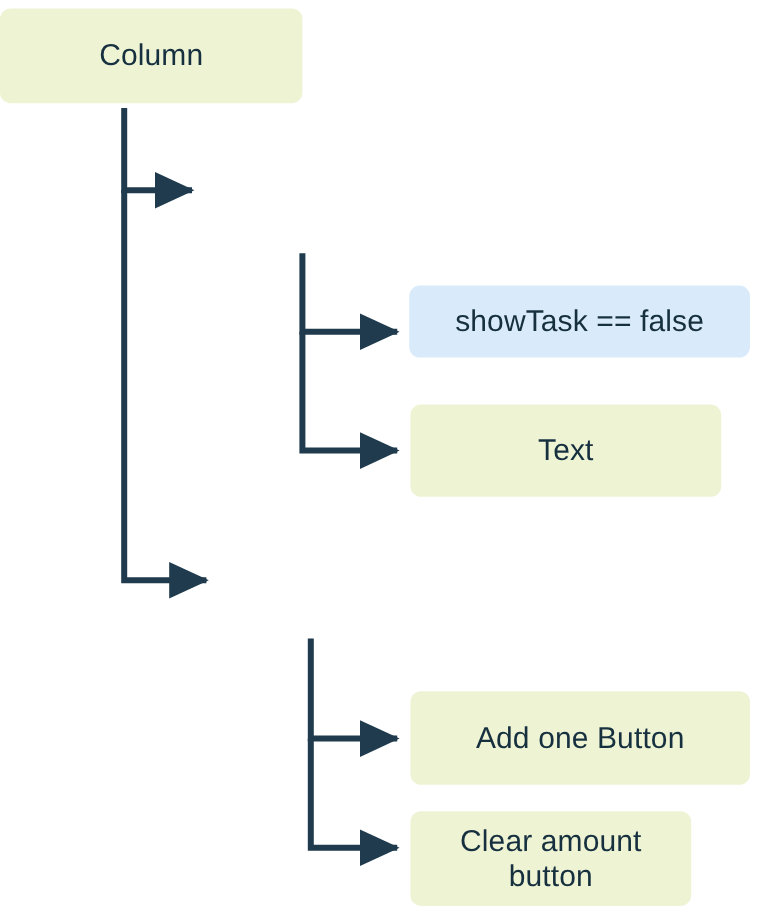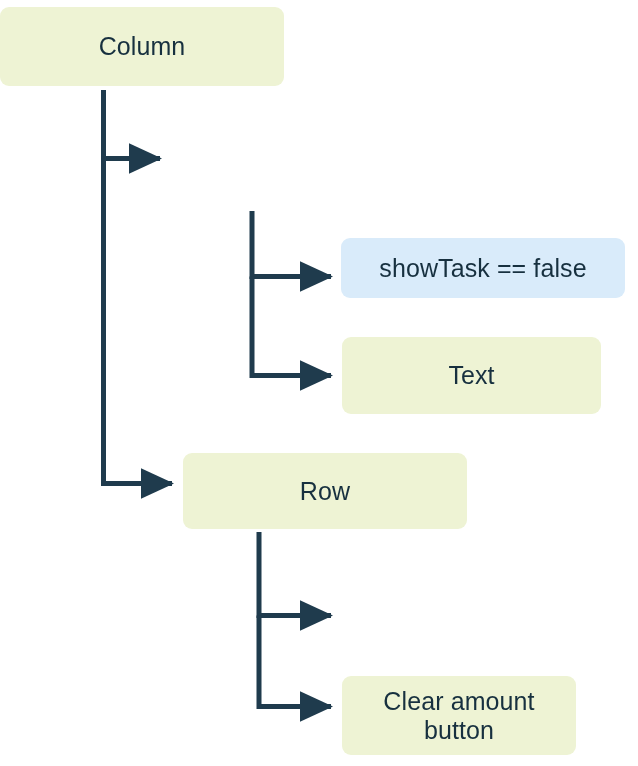--- a/index.html
+++ b/index.html
@@ -66,26 +66,26 @@
       <path d="M252,211 L252,276.5 L331,276.5" marker-end="url(#arrowhead)"></path>
 
       <path d="M252,276.5 L252,375.5 L331,375.5" marker-end="url(#arrowhead)"></path>
 
       <path d="M259,532 L259,615.5 L331,615.5" marker-end="url(#arrowhead)"></path>
 
       <path d="M259,615.5 L259,706.5 L331,706.5" marker-end="url(#arrowhead)"></path>
     </g>
   </svg>
 
-  <div class="node node-yellow" style="left:0px;  top:7px;   width:284px; height:79px;">Column</div>
+  <div class="node node-yellow" style="left:0px;  top:7px;   width:252px; height:79px;">Column</div>
 
 
   <div class="node node-blue" style="left:341px;top:238px; width:284px; height:60px;">showTask == false</div>
 
   <div class="node node-yellow" style="left:342px;top:337px; width:259px; height:77px;">Text</div>
 
-  <div class="node node-yellow" style="left:183px;top:453px; width:284px; height:76px;">Row</div>
 
+  <div class="node node-yellow" style="left:342px;top:576px; width:283px; height:78px;">Add one Button</div>
 
   <div class="node node-yellow" style="left:342px;top:676px; width:234px; height:79px;">Clear amount
 button</div>
 
 </div>
 
 </body></html>

